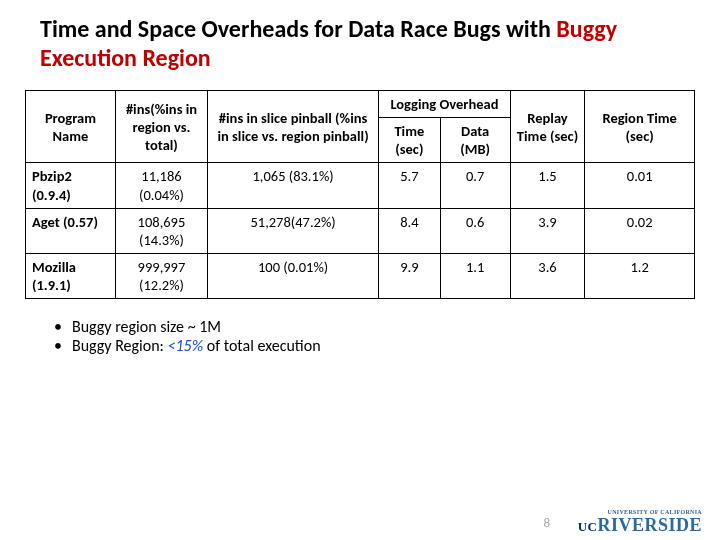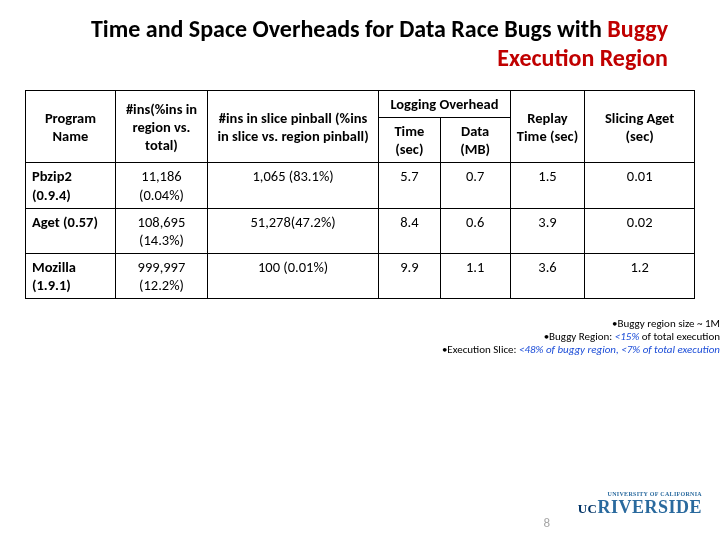--- a/index.html
+++ b/index.html
@@ -2,22 +2,22 @@
 <html><head>
 <meta charset="utf-8">
 <style>
   * { box-sizing: border-box; margin: 0; padding: 0; }
   body {
     width: 720px; height: 540px; background: #fff;
     font-family: "Calibri", "Segoe UI", Arial, sans-serif;
     color: #000; position: relative; overflow: hidden;
   }
   .title {
-    text-align: right; font-size: 24px; font-weight: 700;
-    padding: 14px 52px 4px;
+    text-align: left; font-size: 24px; font-weight: 700;
+    padding: 14px 40px 4px;
   }
   .title .buggy { color: #c00000; }
   table.data {
     border-collapse: collapse; margin: 14px auto 0; width: 670px;
     font-size: 14.5px; table-layout: fixed; padding-left: 44px;
   }
   table.data th, table.data td {
     border: 1.5px solid #000; padding: 4px 6px; vertical-align: top;
     line-height: 1.25;
   }
@@ -29,33 +29,33 @@
   td.num { text-align: center; }
   col.c-prog  { width: 82px; }
   col.c-ins   { width: 84px; }
   col.c-pin   { width: 156px; }
   col.c-ltime { width: 56px; }
   col.c-lspace{ width: 64px; }
   col.c-replay{ width: 68px; }
   col.c-slice { width: 100px; }
 
   ul.notes {
-    list-style: none; margin: 18px 0 0 54px; font-size: 11px; text-align: right;
+    list-style: none; margin: 18px 0 0 54px; font-size: 16px;
   }
   ul.notes li::before {
     content: "•"; display: inline-block; width: 18px;
   }
   ul.notes .red { color: #1d4ed8; font-style: italic; }
 
   .slidenum {
     position: absolute; right: 170px; bottom: 10px;
     font-size: 13px; color: #a6a6a6;
   }
   .logo {
-    position: absolute; right: 18px; bottom: 22px;
+    position: absolute; right: 18px; bottom: 4px;
     font-family: Georgia, "Times New Roman", serif;
     font-weight: 700; letter-spacing: 0.5px;
   }
   .logo .uc { color: #003366; font-size: 13px; }
   .logo .riv { color: #2a6a9e; font-size: 18px; }
   .logo .small { color: #2a6a9e; font-size: 6px; letter-spacing: 0.3px; display: block; text-align: right; margin-top: -2px; }
 </style>
 </head>
 <body>
 
@@ -73,21 +73,21 @@
       <col class="c-replay">
       <col class="c-slice">
   </colgroup>
   <thead>
     <tr>
       <th rowspan="2">Program Name</th>
       <th rowspan="2">#ins(%ins in region vs. total)</th>
       <th rowspan="2">#ins in slice pinball (%ins in slice vs. region pinball)</th>
       <th colspan="2" style="border-bottom:1.5px solid #000">Logging Overhead</th>
       <th rowspan="2">Replay Time (sec)</th>
-      <th rowspan="2">Slicing Aget (sec)</th>
+      <th rowspan="2">Region Time (sec)</th>
     </tr>
     <tr>
       <th>Time (sec)</th>
       <th>Data (MB)</th>
     </tr>
   </thead>
   <tbody>
     <tr>
       <td class="prog">Pbzip2 (0.9.4)</td>
       <td class="num">11,186 (0.04%)</td>
@@ -114,21 +114,20 @@
       <td class="num">1.1</td>
       <td class="num">3.6</td>
       <td class="num">1.2</td>
     </tr>
   </tbody>
 </table>
 
 <ul class="notes">
   <li><span>Buggy region size ~ 1M</span></li>
   <li><span>Buggy Region: </span><span class="red">&lt;15% </span><span>of total execution</span></li>
-  <li><span>Execution Slice:  </span><span class="red">&lt;48%  of buggy region</span><span class="red">, </span><span class="red">&lt;7% </span><span class="red">of total execution</span></li>
 </ul>
 
 <div class="slidenum">8</div>
 
 <div class="logo">
   <span class="small">UNIVERSITY OF CALIFORNIA</span>
   <span class="uc">UC</span><span class="riv">RIVERSIDE</span>
 </div>
 
 </body></html>

